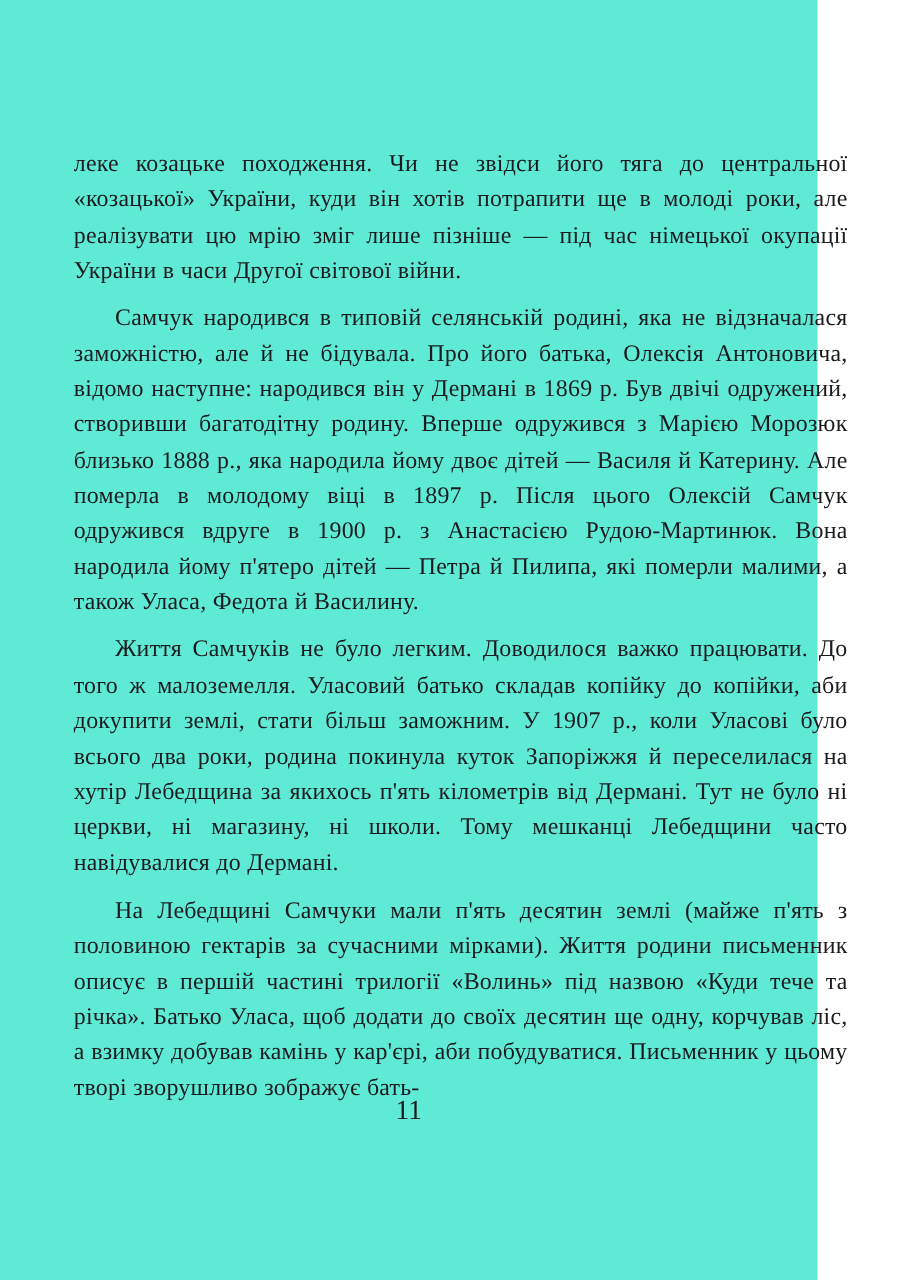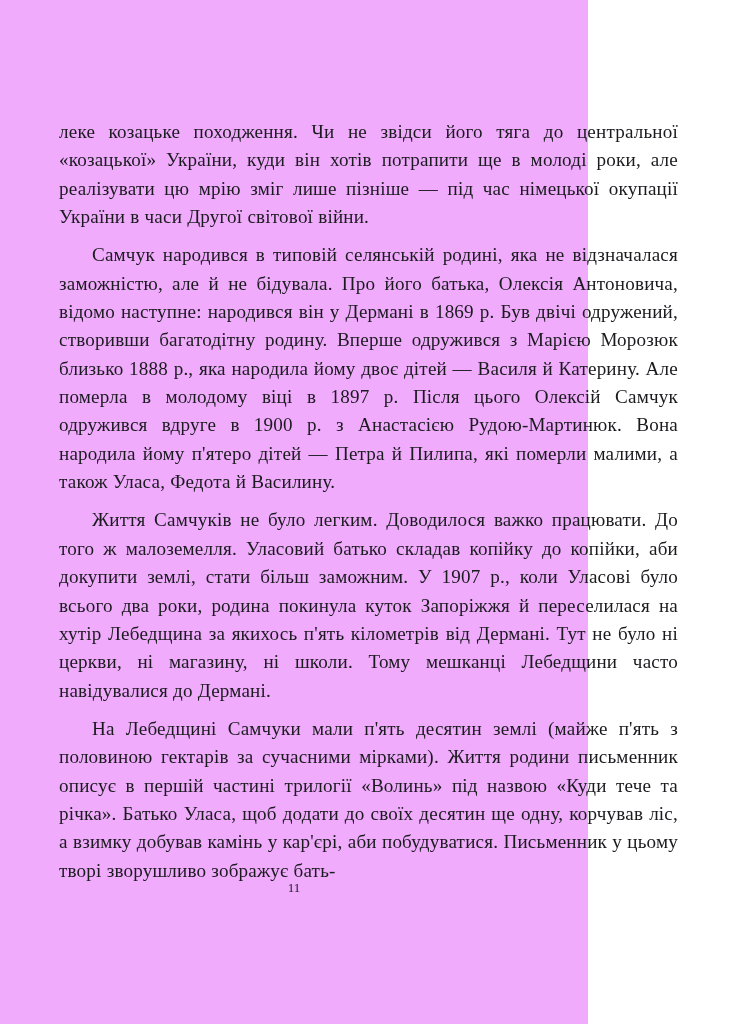--- a/index.html
+++ b/index.html
@@ -12,23 +12,23 @@
     height: 1024px;
     background: #ffffff;
     font-family: "Liberation Serif", "DejaVu Serif", serif;
     color: #1b1b1f;
     -webkit-font-smoothing: antialiased;
     overflow: hidden;
   }
 
   .page {
     position: relative;
-    width: 588px;
+    width: 654px;
     height: 1024px;
-    background: #f0abfc;
+    background: #5eead4;
     box-sizing: border-box;
   }
 
   .text-block {
     position: absolute;
     left: 59px;
     top: 118px;
     width: 619px;
   }
 
@@ -51,21 +51,21 @@
   .para.indent {
     text-indent: 33px;
   }
 
   .page-number {
     position: absolute;
     left: 0;
     right: 0;
     top: 877px;
     text-align: center;
-    font-size: 13px;
+    font-size: 22px;
     line-height: 22px;
     color: #1b1b1f;
     font-family: "Liberation Serif", "DejaVu Serif", serif;
   }
 </style>
 </head>
 <body>
 
 <div class="page">
 

